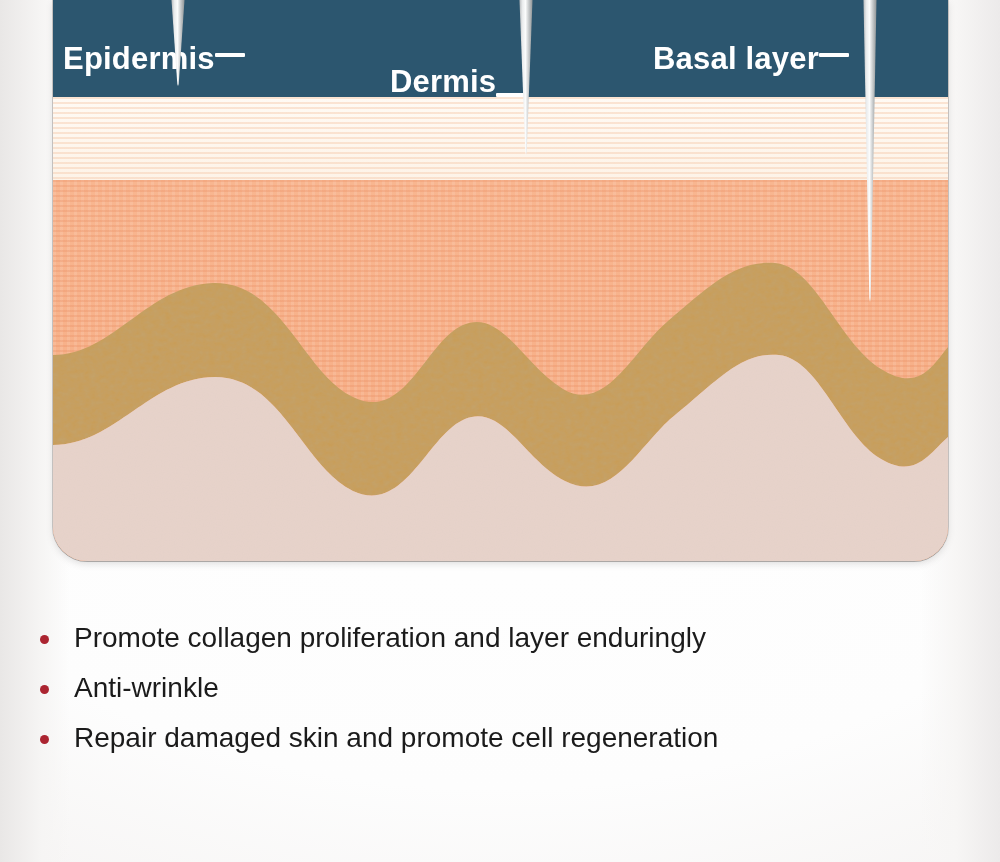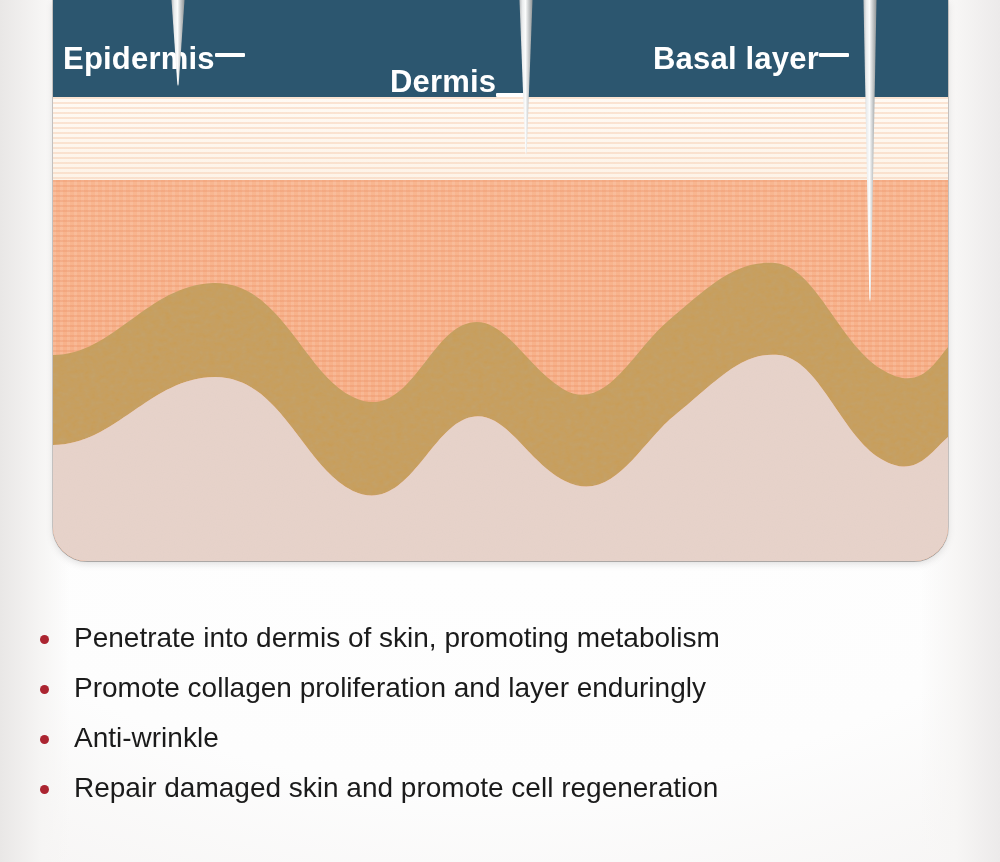--- a/index.html
+++ b/index.html
@@ -236,24 +236,20 @@
       </linearGradient>
     </defs>
     <path d="M 10.5,0 L 23.5,0 L 17.7,298 L 17.0,302 L 16.3,298 Z" fill="url(#ng3)"></path>
   </svg>
 
 </div>
 
 <div class="bullets">
   <div class="bullet-row">
     <div class="bullet-dot"></div>
-    <div class="bullet-text">Penetrate into dermis of skin, promoting metabolism</div>
-  </div>
-  <div class="bullet-row">
-    <div class="bullet-dot"></div>
     <div class="bullet-text">Promote collagen proliferation and layer enduringly</div>
   </div>
   <div class="bullet-row">
     <div class="bullet-dot"></div>
     <div class="bullet-text">Anti-wrinkle</div>
   </div>
   <div class="bullet-row">
     <div class="bullet-dot"></div>
     <div class="bullet-text">Repair damaged skin and promote cell regeneration</div>
   </div>

